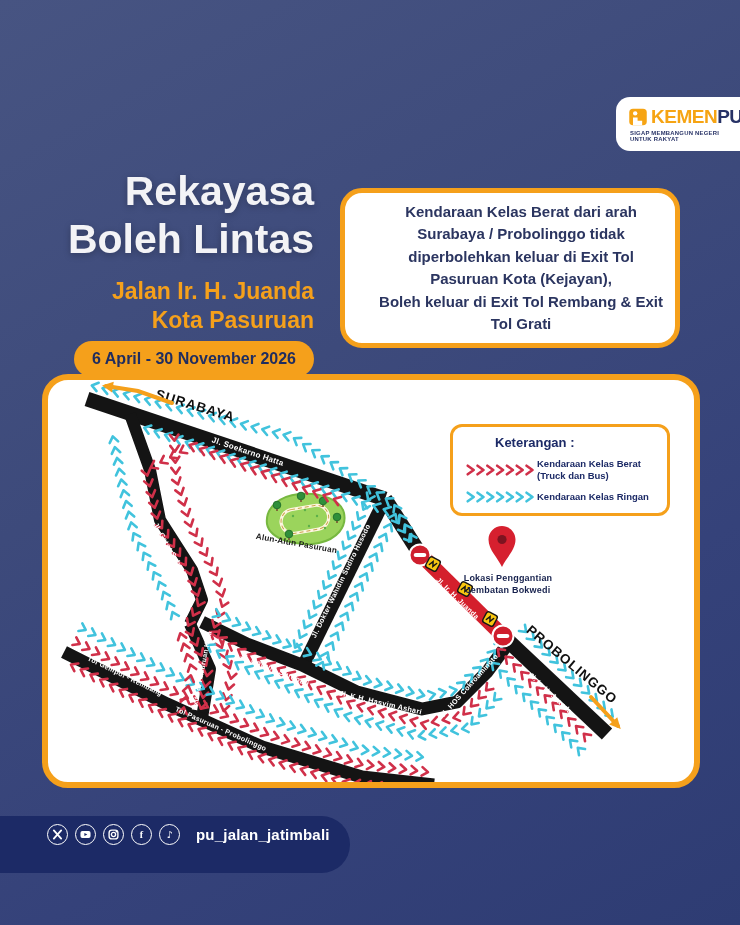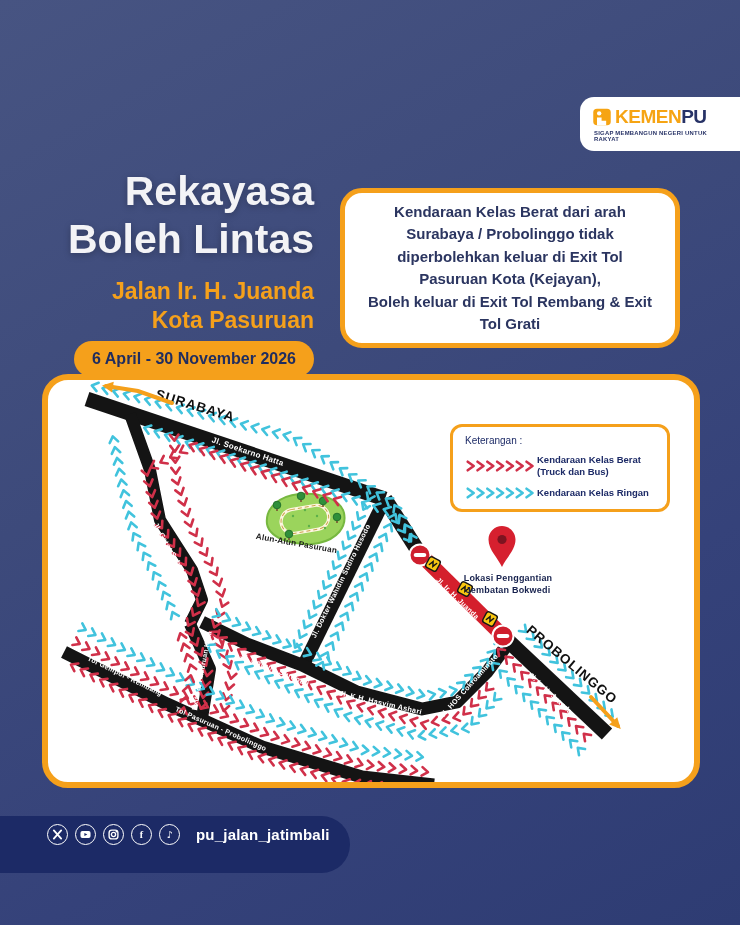--- a/index.html
+++ b/index.html
@@ -2,48 +2,48 @@
 <html><head>
 <meta charset="utf-8">
 <style>
   html,body{margin:0;padding:0;}
   body{
     width:740px;height:925px;position:relative;overflow:hidden;
     font-family:"Liberation Sans","DejaVu Sans",sans-serif;
     background:linear-gradient(150deg,#475482 0%,#3d4a7b 40%,#35427a 70%,#2e3c73 100%);
   }
   
-  .logo-box{position:absolute;top:97px;right:0;width:160px;height:54px;background:#fff;
+  .logo-box{position:absolute;top:97px;right:0;width:124px;height:54px;background:#fff;
     border-radius:14px 0 0 14px;display:flex;flex-direction:column;justify-content:center;
     padding:4px 8px 4px 12px;box-sizing:border-box;}
   .logo-row{display:flex;align-items:center;gap:3px;}
   .logo-icon{width:20px;height:20px;flex:0 0 auto;}
   .wordmark{font-size:19px;font-weight:900;letter-spacing:-0.5px;line-height:1;}
   .wm-kemen{color:#f6a413;}
   .wm-pu{color:#273266;}
   .tagline{font-size:5.9px;font-weight:700;color:#273266;letter-spacing:.25px;margin-top:3px;margin-left:2px;}
   
   .title-block{position:absolute;left:14px;top:168px;width:300px;text-align:right;}
   .main-title{font-size:41px;font-weight:800;color:#f3f3f6;line-height:1.17;margin:0;
     text-shadow:0 2px 7px rgba(0,0,0,.25);}
   .subtitle{margin-top:13px;font-size:23px;font-weight:800;color:#f5a01b;line-height:1.25;}
   .date-pill{display:inline-block;margin-top:7px;background:#f5a01b;color:#202d5f;
     font-size:16px;font-weight:800;padding:9px 18px;border-radius:20px;}
   
   .notice-box{position:absolute;left:340px;top:188px;width:340px;height:160px;background:#fff;
     border:5px solid #f5a01b;border-radius:22px;box-sizing:border-box;display:flex;
-    align-items:center;justify-content:center;padding:4px 12px;}
+    align-items:center;justify-content:flex-end;padding:4px 12px;}
   .notice-text{font-size:15px;font-weight:600;color:#2b3560;line-height:1.5;text-align:center;white-space:pre-line;}
   
   .map-box{position:absolute;left:42px;top:374px;width:658px;height:414px;background:#fff;
     border:6px solid #f5a01b;border-radius:26px;box-sizing:border-box;overflow:hidden;}
   .map-box svg.mapsvg{position:absolute;left:0;top:0;width:646px;height:402px;}
   .legend{position:absolute;left:402px;top:44px;width:220px;background:#fff;border:3px solid #f5a01b;
     border-radius:12px;box-sizing:border-box;padding:8px 10px 9px 12px;}
-  .legend-title{font-size:10px;font-weight:400;color:#1c2a66;}
+  .legend-title{font-size:13px;font-weight:700;color:#1c2a66;margin-left:30px;}
   .leg-row{display:flex;align-items:center;gap:0;margin-top:8px;}
   .leg-label{font-size:9.5px;font-weight:800;color:#1c2a66;line-height:1.25;white-space:pre-line;}
   svg.legchev{width:72px;height:14px;flex:0 0 auto;}
   
   .social-bar{position:absolute;left:0;top:816px;width:350px;height:57px;background:#1c2a66;
     border-radius:0 30px 30px 0;box-sizing:border-box;padding:7px 0 0 47px;}
   .soc-row{display:flex;align-items:center;gap:7px;height:23px;}
   .soc-row2{margin-top:3px;}
   .circ{width:21px;height:21px;border:1.8px solid #fff;border-radius:50%;display:flex;
     align-items:center;justify-content:center;box-sizing:border-box;flex:0 0 auto;}

